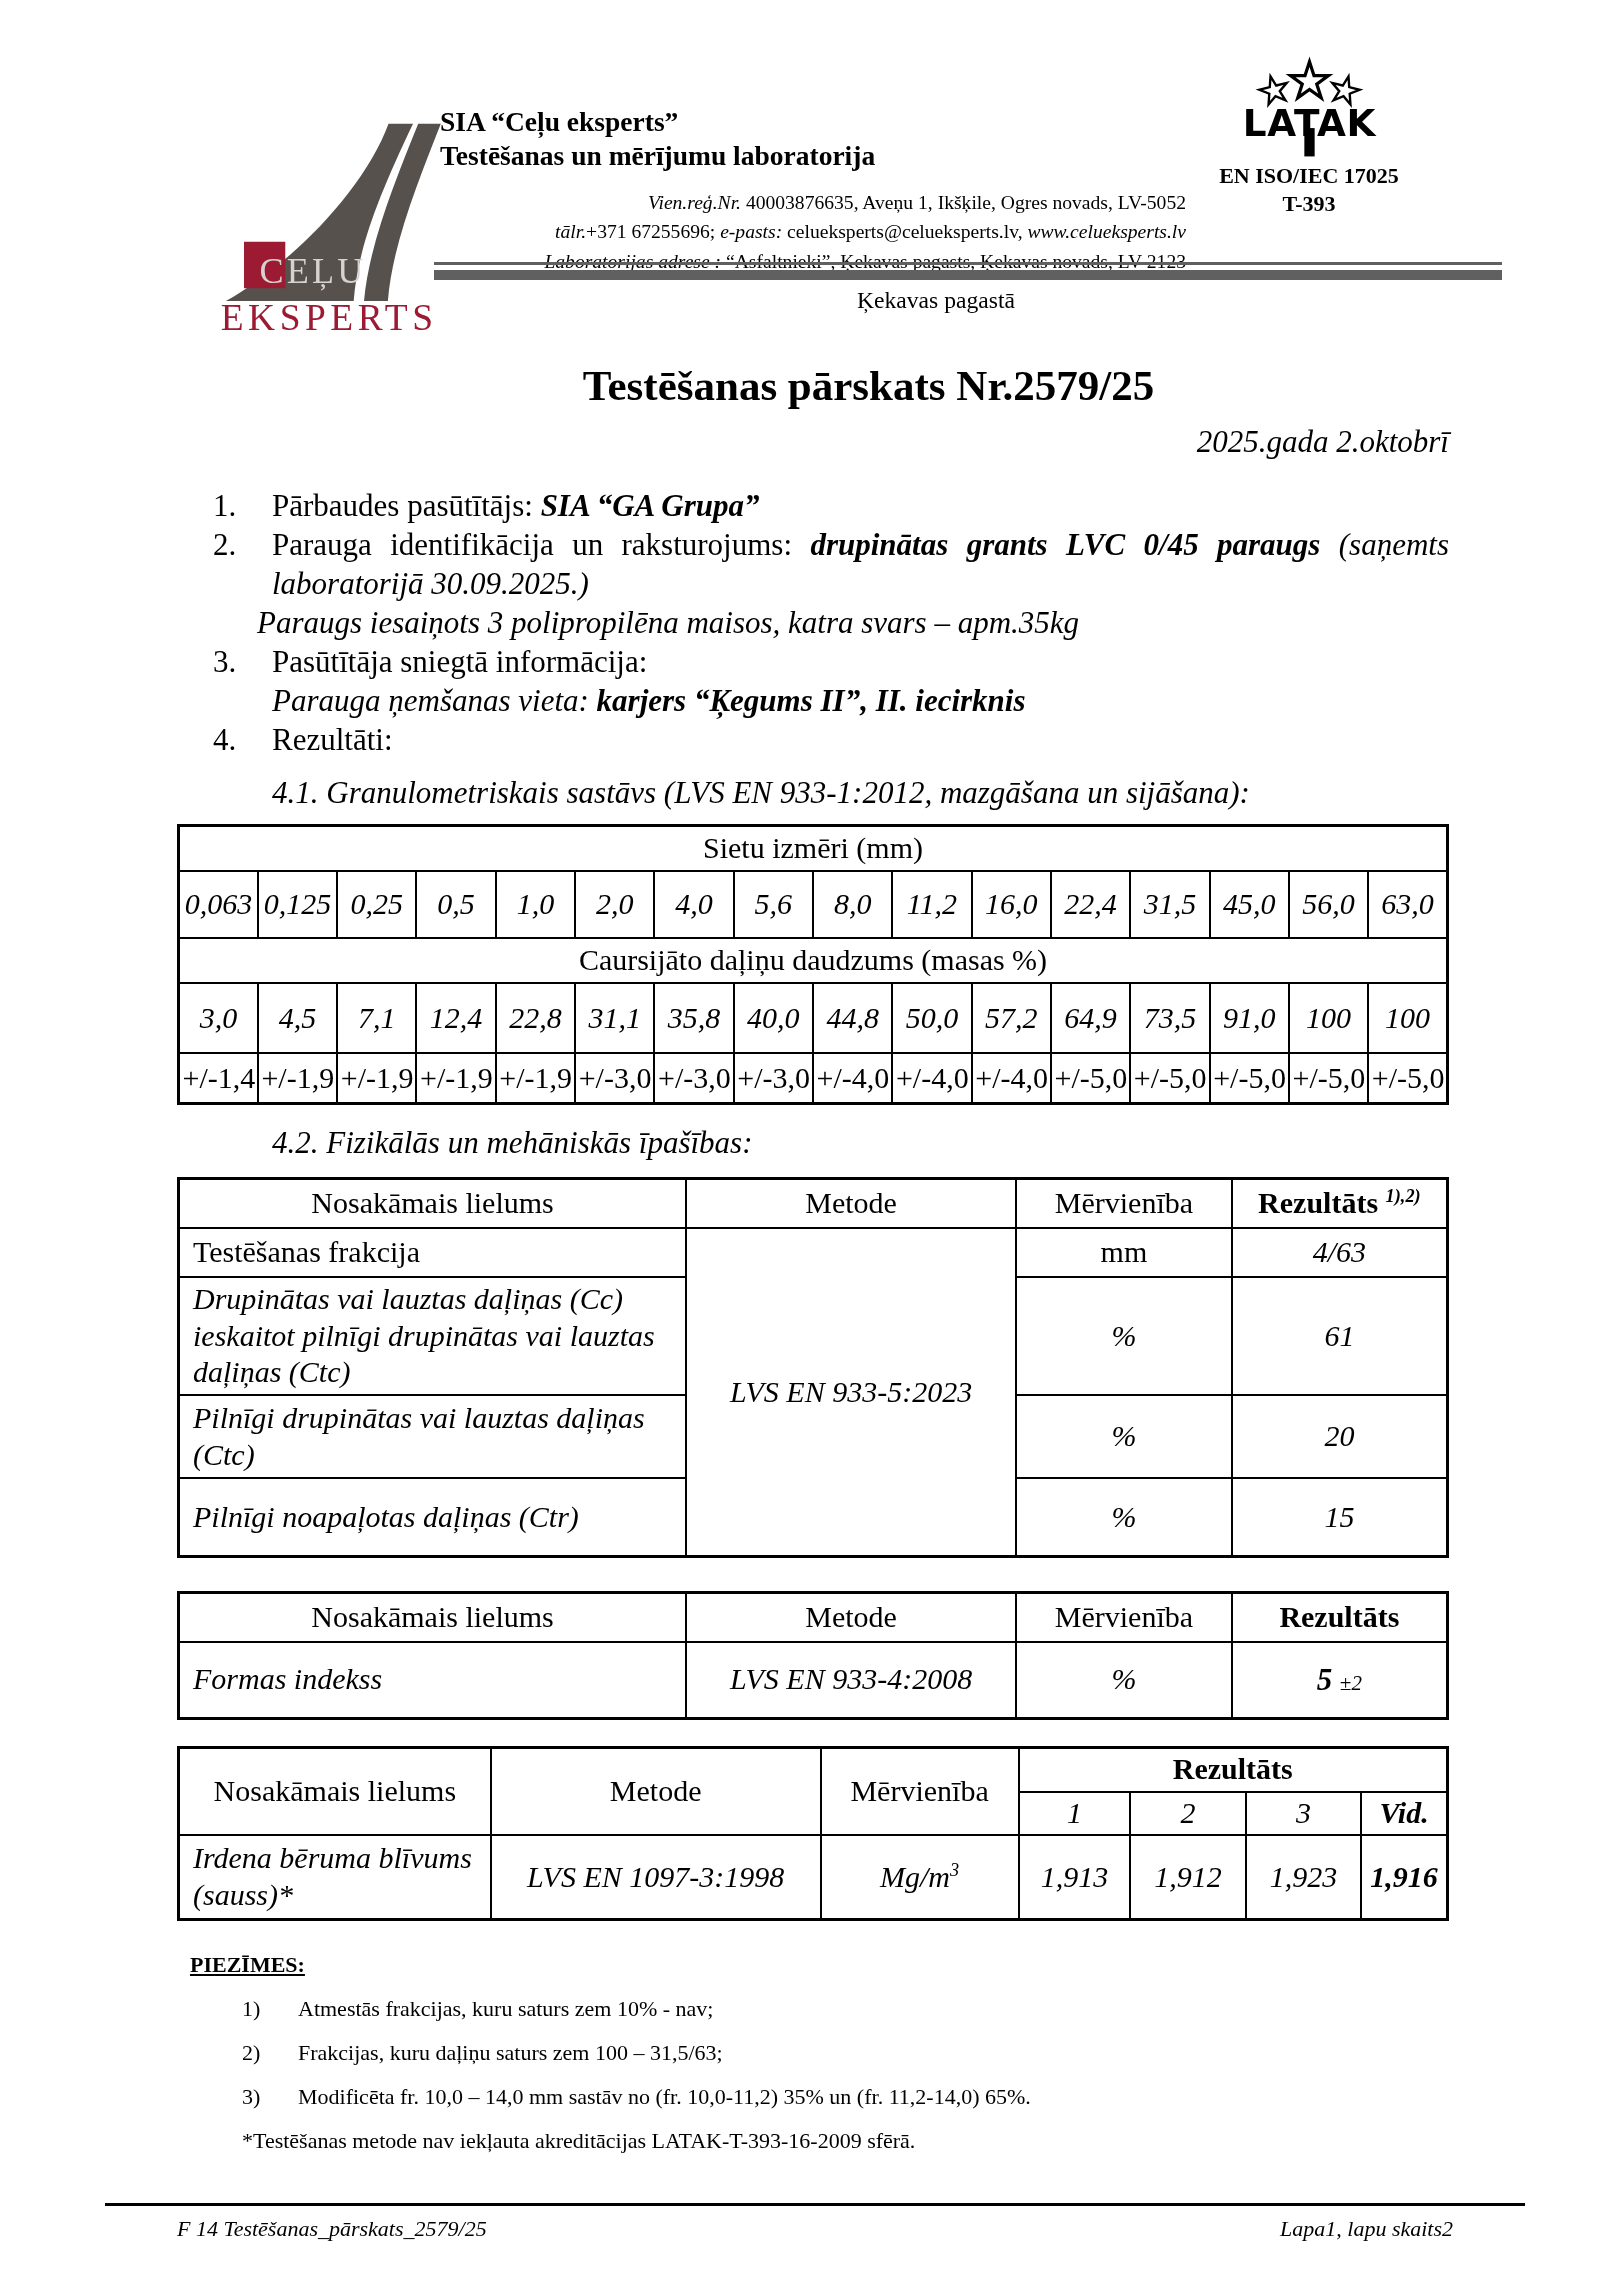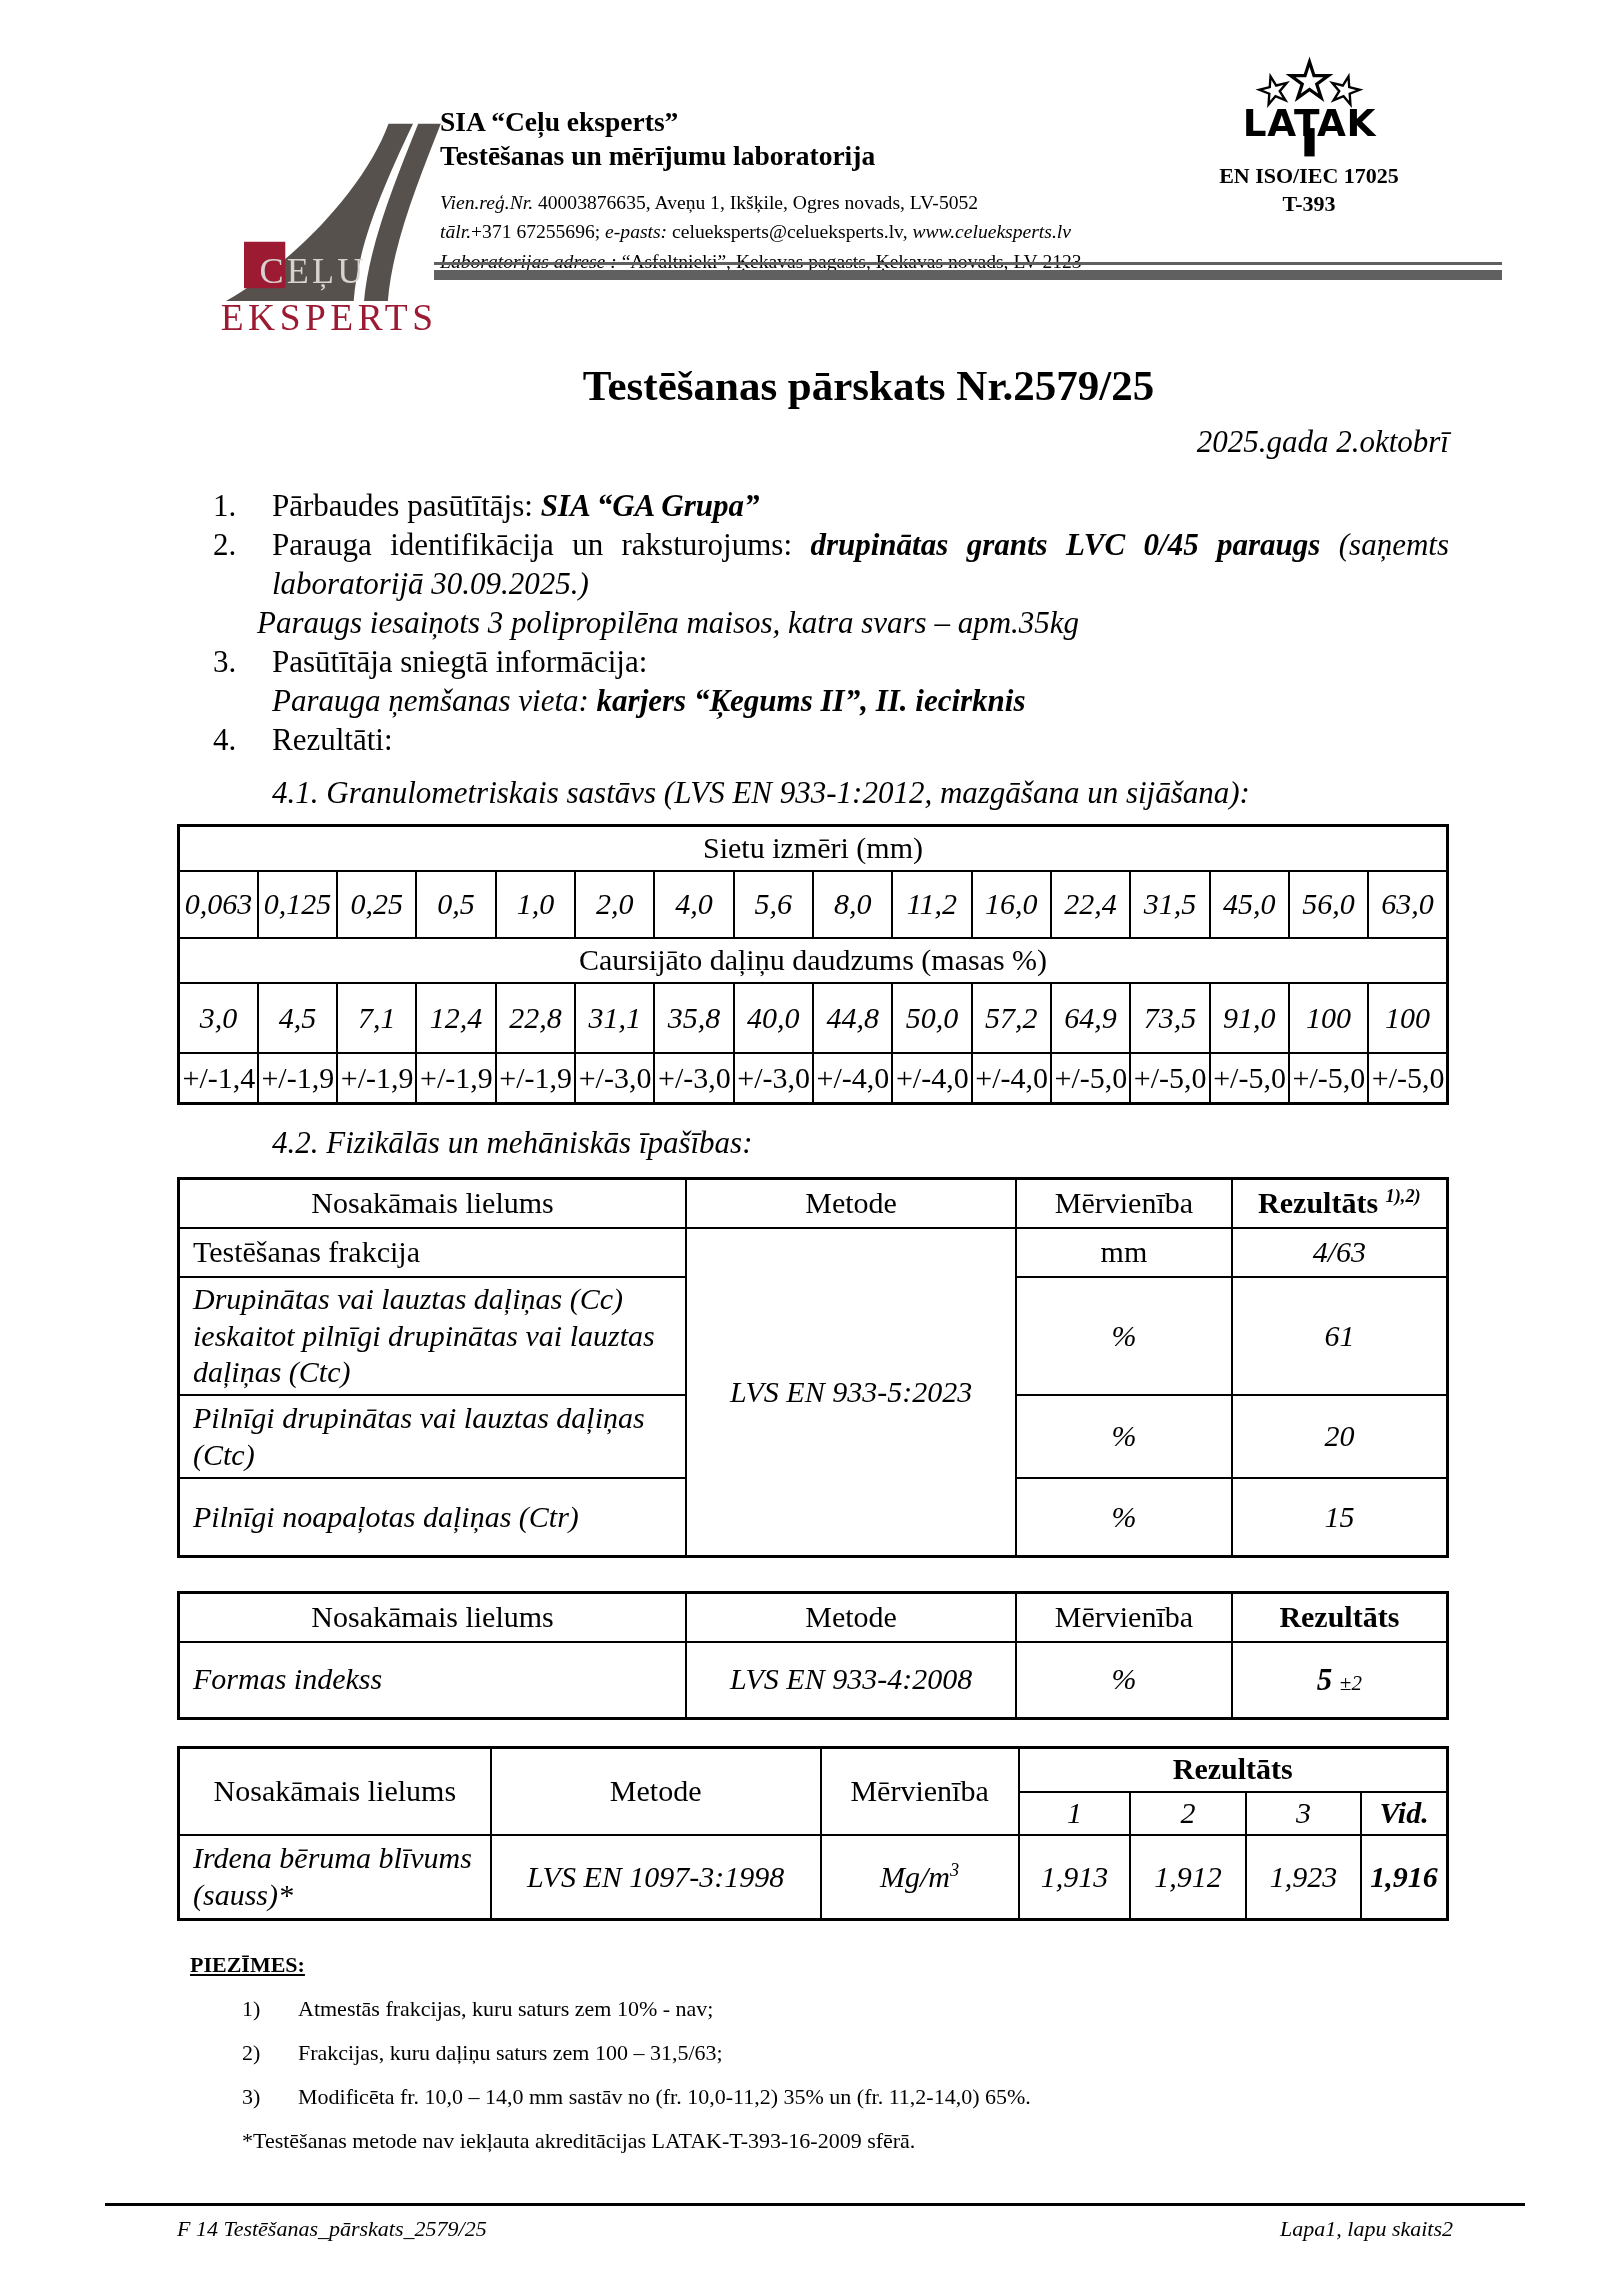--- a/index.html
+++ b/index.html
@@ -8,21 +8,21 @@
   .it{font-style:italic;}
   .bi{font-style:italic;font-weight:bold;}
   .bold{font-weight:bold;}
   .rm{font-style:normal;}
 
   
   .hdr-logo{position:absolute;left:193px;top:114px;width:262px;height:271px;}
   .hdr-text{position:absolute;left:440px;top:105px;width:746px;}
   .company{font-size:27.5px;font-weight:bold;line-height:1.25;}
   .lab{font-size:27.5px;font-weight:bold;line-height:1.2;margin-bottom:15.7px;}
-  .hsmall{font-size:19.6px;line-height:1.5;}
+  .hsmall{font-size:19.6px;line-height:1.5;text-align:right;}
   .accr{position:absolute;left:1178px;top:56px;width:262px;text-align:center;}
   .accr-std{font-size:22px;font-weight:bold;line-height:1.25;margin-top:1.3px;}
   .accr-num{font-size:22px;font-weight:bold;line-height:1.25;}
   .hdr-rules{position:absolute;left:434px;top:262px;width:1068px;}
   .rule-thin{height:3.3px;background:#606060;}
   .rule-thick{height:10.5px;background:#606060;margin-top:4.6px;}
   .place{position:absolute;left:419px;top:287px;width:1034px;text-align:center;font-size:23.6px;}
 
   
   .main{position:absolute;left:177px;top:353px;width:1272px;}
@@ -123,20 +123,21 @@
       <rect x="122" y="112" width="16" height="44" fill="#000"></rect>
     </svg>
     <div class="accr-std">EN ISO/IEC 17025</div>
     <div class="accr-num">T-393</div>
   </div>
 
   <div class="hdr-rules">
     <div class="rule-thin"></div>
     <div class="rule-thick"></div>
   </div>
+  <div class="place">Ķekavas pagastā</div>
 
   <div class="main">
 
     <div class="title">Testēšanas pārskats Nr.2579/25</div>
     <div class="date">2025.gada 2.oktobrī</div>
 
     <div class="olist">
       <div class="oitem">
         <div class="onum">1.</div>
         <div class="obody"><span>Pārbaudes pasūtītājs: </span><span class="bi">SIA “GA Grupa”</span></div>

